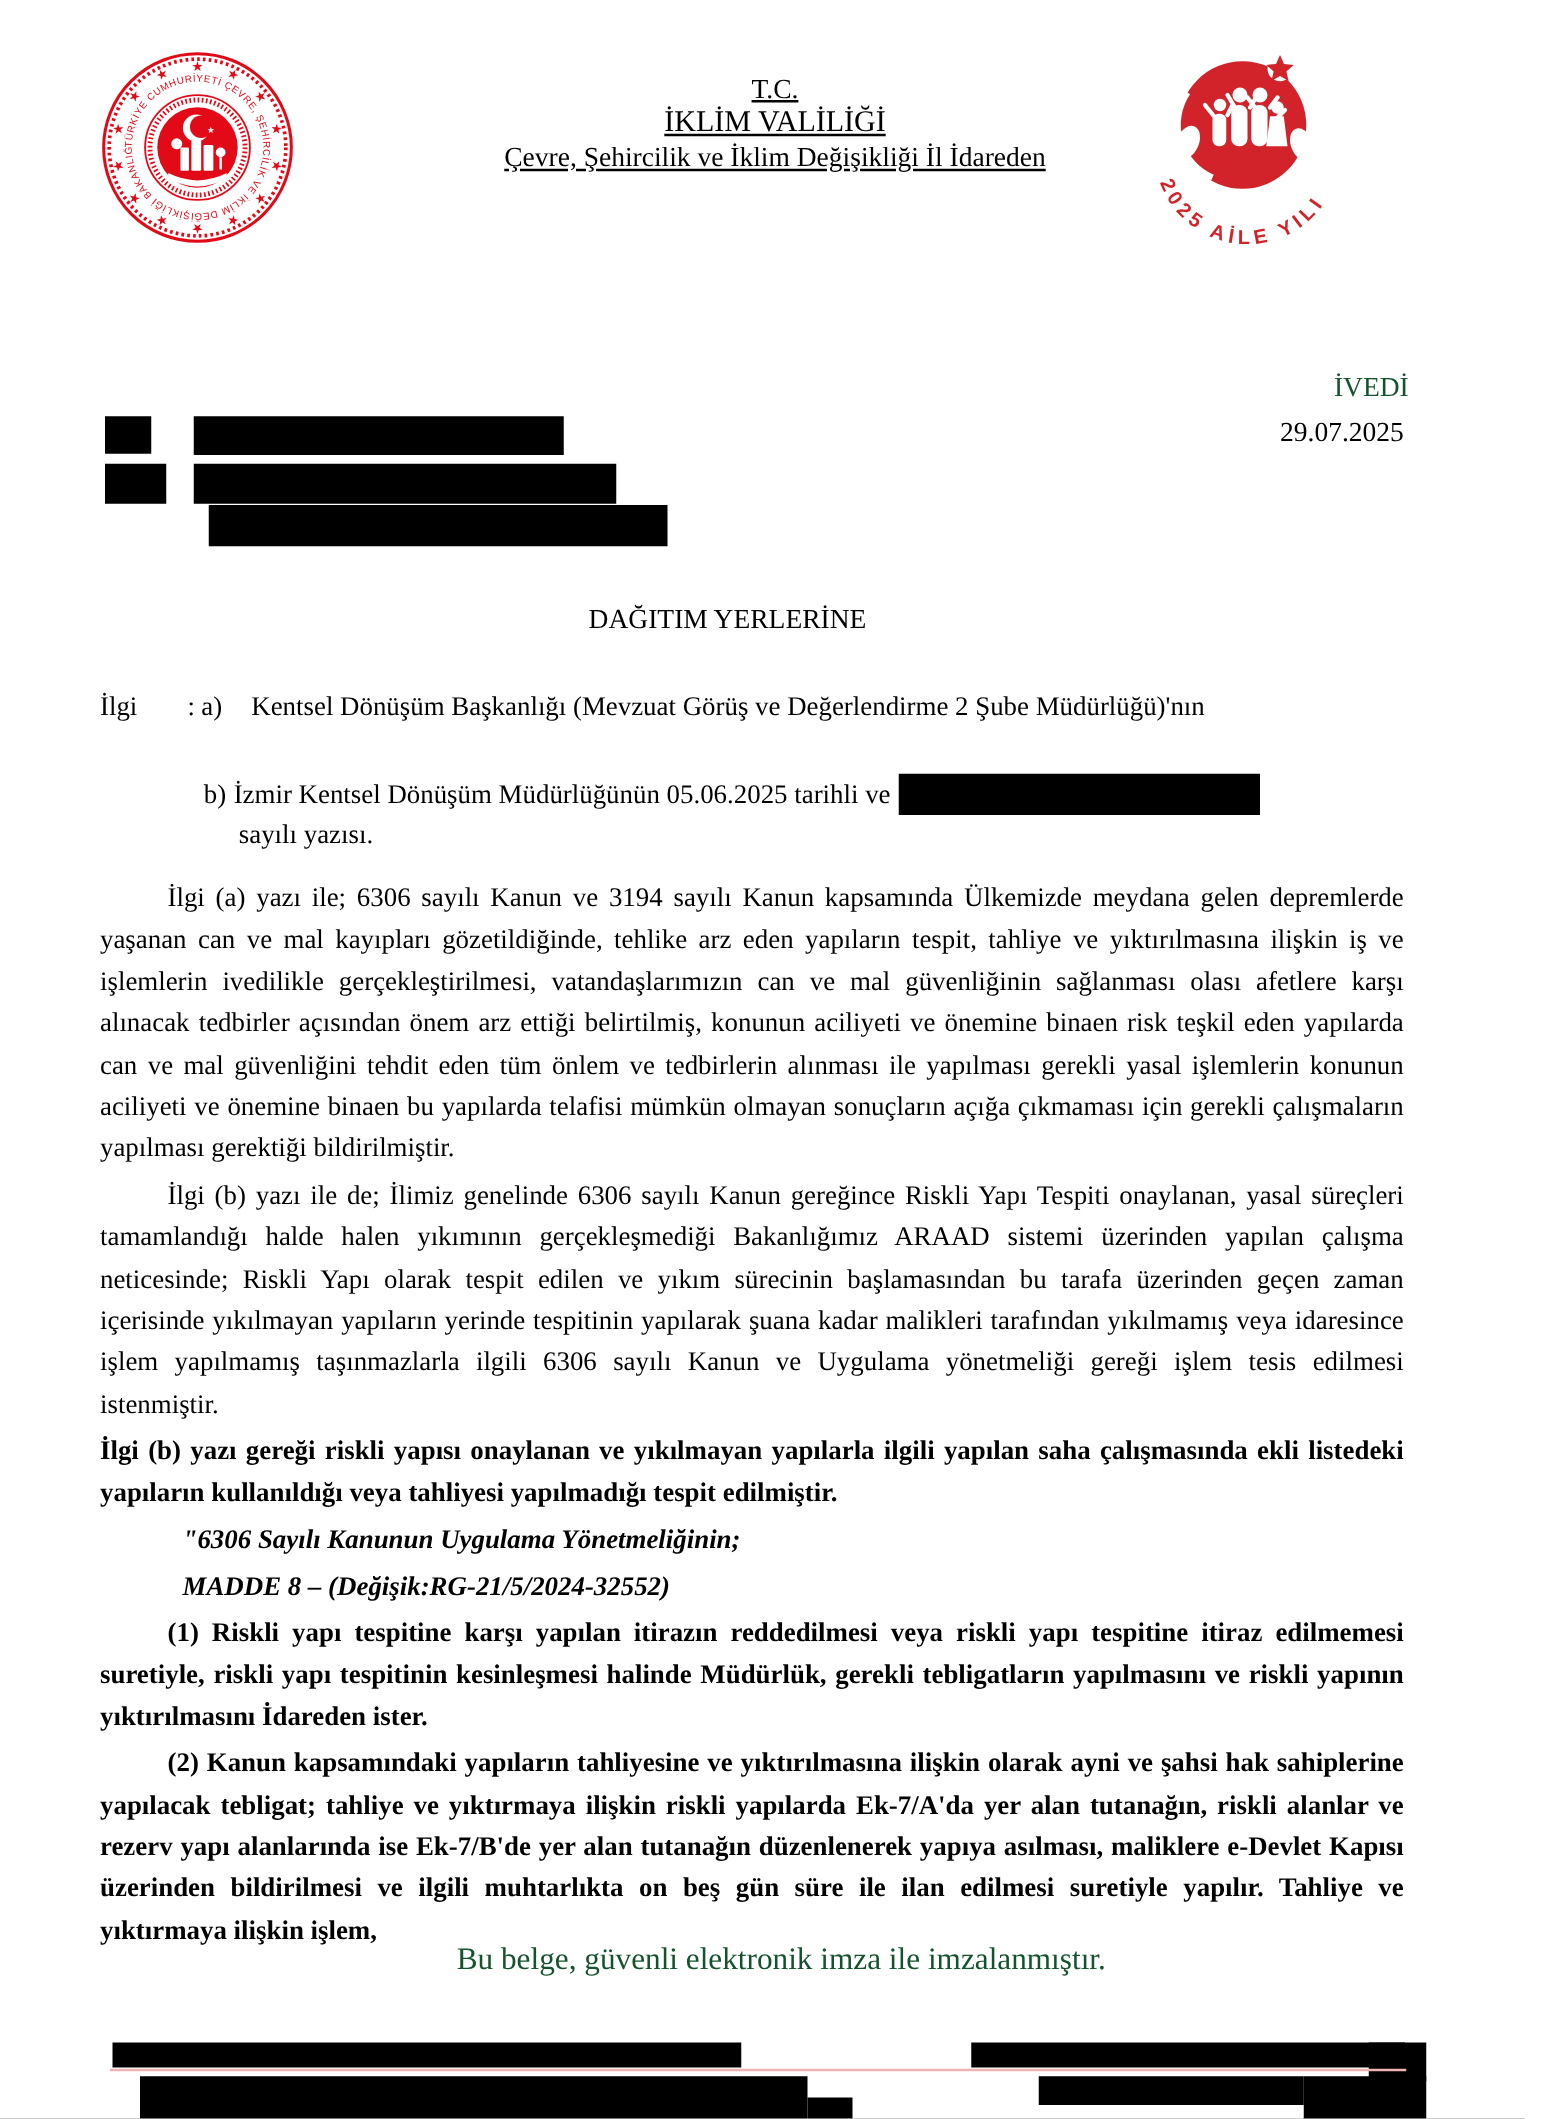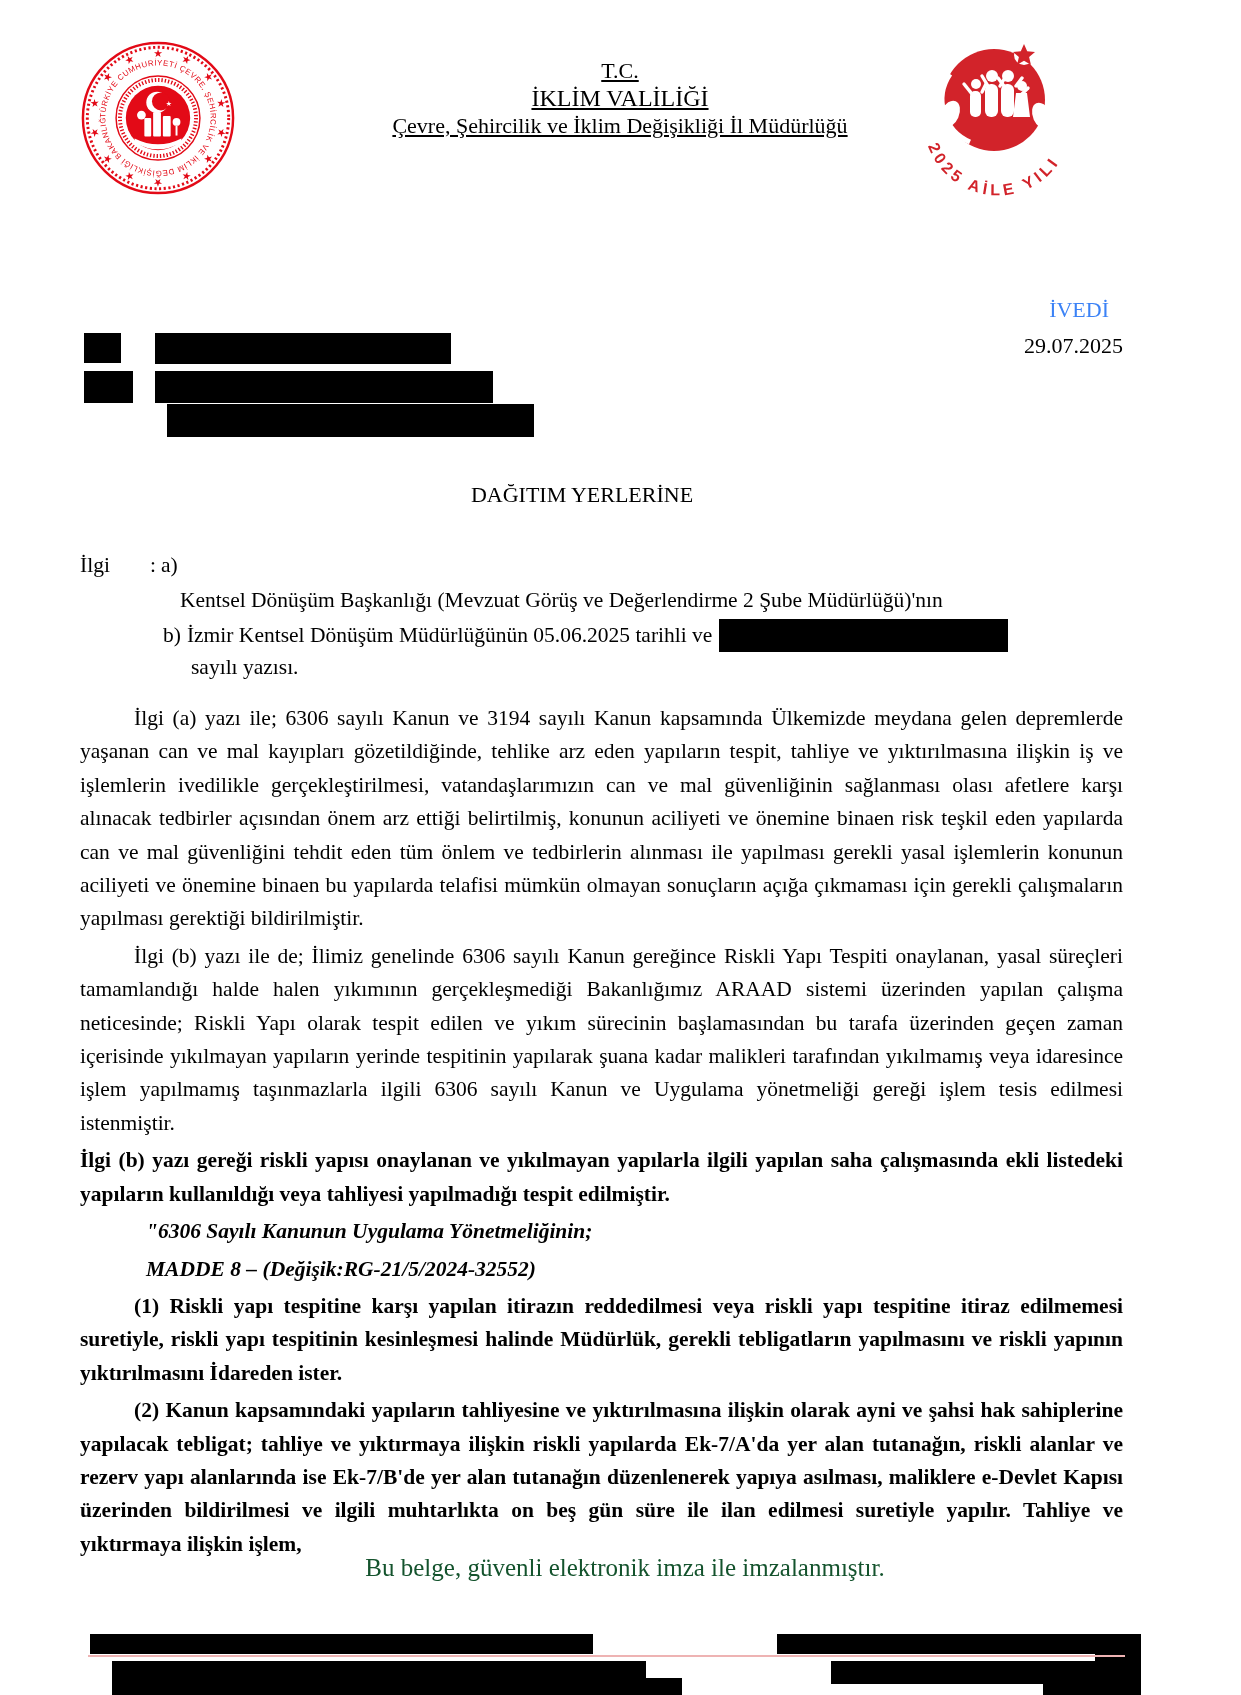--- a/index.html
+++ b/index.html
@@ -11,40 +11,40 @@
   
   .seal-logo{position:absolute; left:80px; top:38px; width:156px; height:160px;}
   .aile-logo{position:absolute; left:920px; top:34px; width:152px; height:164px;}
   .header-center{
     position:absolute; left:320px; top:58px; width:600px; text-align:center;text-decoration:underline;
   }
   .hc-line1{font-size:22px; line-height:26px;}
   .hc-line2{font-size:24px; line-height:28px;}
   .hc-line3{font-size:22px; line-height:27px;}
   
-  .urgency{position:absolute; right:132px; top:297px; font-size:22px; color:#3b82f6;}
+  .urgency{position:absolute; right:114px; top:297px; font-size:22px; color:#14532d;}
   .doc-date{position:absolute; right:118px; top:333px; font-size:22px;}
   
   .bar{position:absolute; background:#000;}
   .addr-sq1{left:84px;  top:333px; width:37px;  height:30px;}
   .addr-b1 {left:155px; top:333px; width:296px; height:31px;}
   .addr-sq2{left:84px;  top:371px; width:49px;  height:32px;}
   .addr-b2 {left:155px; top:371px; width:338px; height:32px;}
   .addr-b3 {left:167px; top:404px; width:367px; height:33px;}
   
   .dist-title{
     position:absolute; left:582px; top:482px; transform:translateX(-50%);
     font-size:22px; white-space:nowrap;
   }
   
   .ref-line{position:absolute; font-size:21.5px; white-space:nowrap;}
   .ref-l1{left:80px; top:553px;text-align:right;}
   .ref-l1 .ref-colon{position:absolute; left:70px;}
   .ref-l1 .ref-marker{position:absolute; left:81px;}
-  .ref-l1 .ref-text{position:absolute; left:100px;margin-top:35px;}
+  .ref-l1 .ref-text{position:absolute; left:121px;}
   .ref-l2{left:191px; top:587px;}
   .ref-l3{left:163px; top:621px;}
   .ref-l4{left:191px; top:655px;}
   .inline-redact{
     display:inline-block; background:#000; vertical-align:middle;
     margin:0 7px; position:relative; top:-2px;
   }
   .redact-a{width:279px; height:30px;}
   .redact-b{width:289px; height:33px;}
   .ref-gap{display:inline-block; width:6px;}
@@ -154,21 +154,21 @@
       <path id="aileTextPath" d="M 8,112 A 74,74 0 0 0 146,116"></path>
     </defs>
     <text font-size="16" font-weight="bold" fill="#d2232a" letter-spacing="4" font-family="'Liberation Sans',sans-serif">
       <textPath href="#aileTextPath">2025 AİLE YILI</textPath>
     </text>
   </svg>
 
   <div class="header-center">
     <div class="hc-line1">T.C.</div>
     <div class="hc-line2">İKLİM VALİLİĞİ</div>
-    <div class="hc-line3">Çevre, Şehircilik ve İklim Değişikliği İl Müdürlüğü</div>
+    <div class="hc-line3">Çevre, Şehircilik ve İklim Değişikliği İl İdareden</div>
   </div>
 
   <div class="urgency">İVEDİ</div>
   <div class="doc-date">29.07.2025</div>
 
   <div class="bar addr-sq1"></div>
   <div class="bar addr-b1"></div>
   <div class="bar addr-sq2"></div>
   <div class="bar addr-b2"></div>
   <div class="bar addr-b3"></div>

